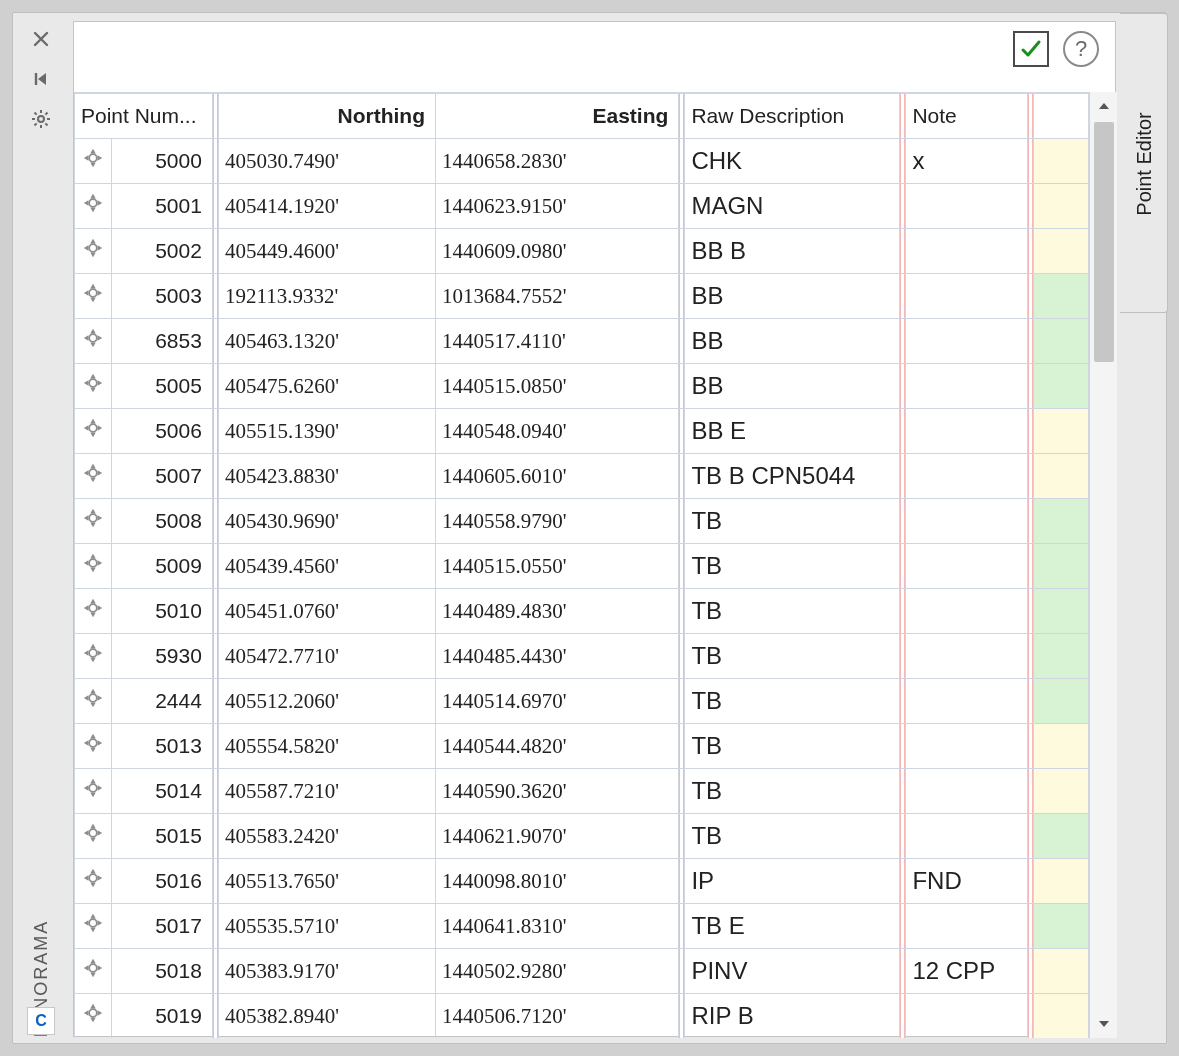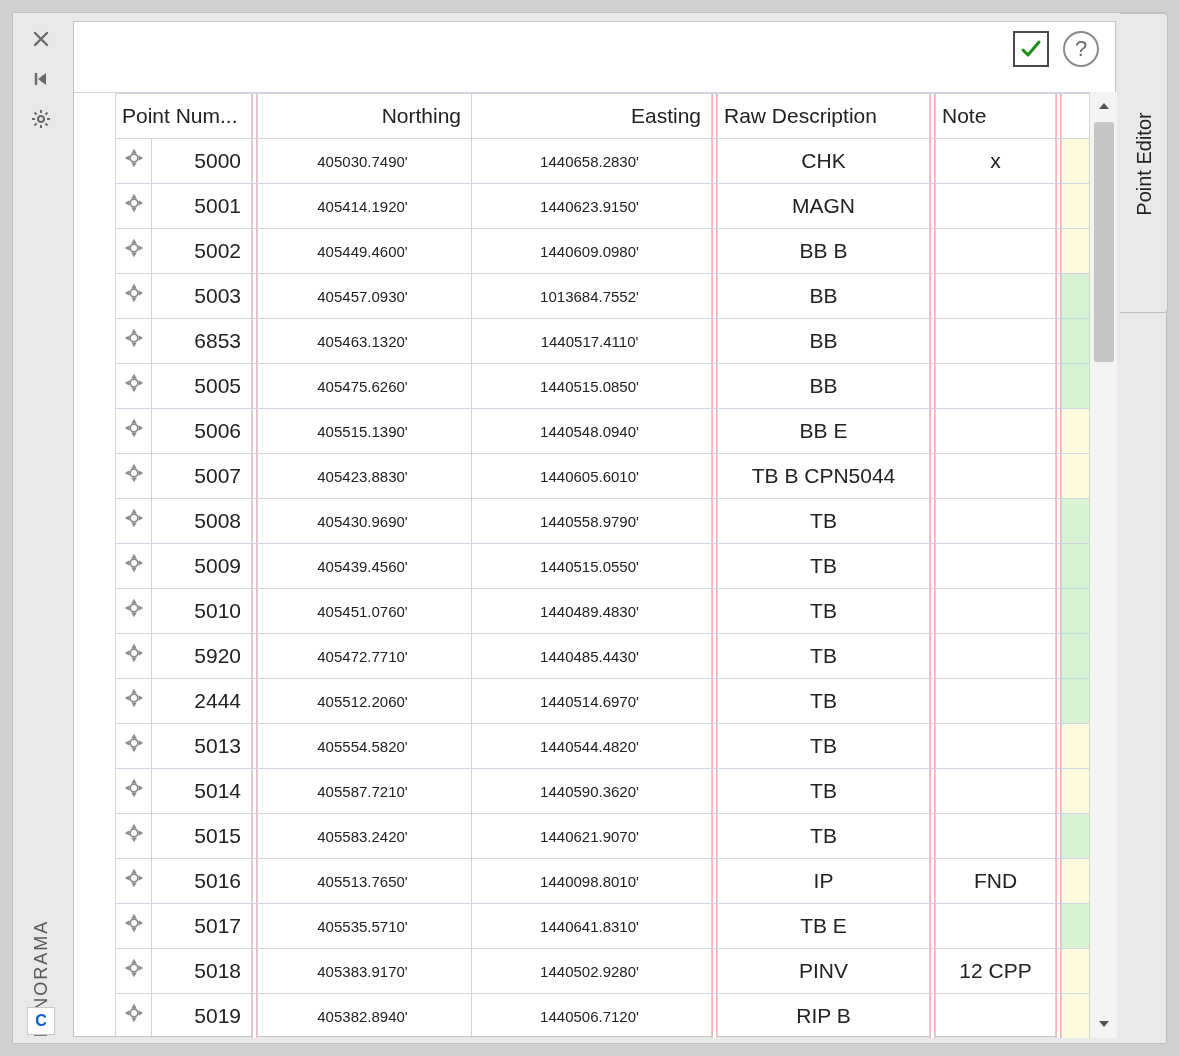--- a/index.html
+++ b/index.html
@@ -86,21 +86,20 @@
   }
   
   .grid-wrap {
     position:absolute; left:0; top:70px; width:1043px; height:946px;
     display:flex;
   }
   .grid-scroll {
     flex:1;
     overflow:hidden;
     border-top:1px solid #cfd6e2;
-    padding-left:41px;
   }
   .vscroll {
     width:28px; border-left:1px solid #d4d4d4; background:#f4f4f4;
     position:relative;
   }
   .vscroll .up, .vscroll .down {
     position:absolute; left:0; width:28px; height:28px;
     display:flex; align-items:center; justify-content:center;
     color:#555; cursor:pointer; font-size:16px;
   }
@@ -138,24 +137,24 @@
   col.c-sepB  { width:6px; }
   col.c-desc  { width:212px; }
   col.c-sepC  { width:6px; }
   col.c-note  { width:120px; }
   col.c-sepD  { width:6px; }
   col.c-status{ width:54px; }
 
   .grid td.sep, .grid th.sep { background:#fff; padding:0; }
   .grid td.sep .bar, .grid th.sep .bar { width:100%; height:100%; border-left:1px solid #f3b9b9; border-right:1px solid #f3b9b9; background:#fff; }
 
-  .grid th.num-h { text-align:right; padding-right:10px; }
-  .grid td.num   { text-align:center; padding-right:10px; font-size:15px;}
+  .grid th.num-h { text-align:right; padding-right:10px;font-weight:bold; }
+  .grid td.num   { text-align:left; padding-right:10px; font-size:21px;font-family:Liberation Serif, serif;}
   .grid td.pn    { text-align:right; padding-right:10px; font-size:21px;margin-left:20px;}
-  .grid td.txt   { text-align:center; font-size:21px;}
+  .grid td.txt   { text-align:left; font-size:24px;}
   .grid td.icon  { text-align:center; padding:0; }
 
   .grid td.status.yellow { background:#fdfade; }
   .grid td.status.green  { background:#d8f3d3; }
 
   .pt-icon { display:inline-flex; align-items:center; justify-content:center; width:22px; height:22px; color:#8c8c8c; }
 </style>
 </head>
 <body>
 
@@ -341,21 +340,21 @@
                       <path d="M12 2 L15 7 L9 7 Z" fill="#8c8c8c"></path>
                       <path d="M12 22 L9 17 L15 17 Z" fill="#8c8c8c"></path>
                       <path d="M2 12 L7 9 L7 15 Z" fill="#8c8c8c"></path>
                       <path d="M22 12 L17 15 L17 9 Z" fill="#8c8c8c"></path>
                     </svg>
                   </span></td>
                 <td class="pn">5003</td>
                 <td class="sep">
                   <div class="bar"></div>
                 </td>
-                <td class="num">405457.0930'</td>
+                <td class="num">192113.9332'</td>
                 <td class="num">1013684.7552'</td>
                 <td class="sep">
                   <div class="bar"></div>
                 </td>
                 <td class="txt">BB</td>
                 <td class="sep">
                   <div class="bar"></div>
                 </td>
                 <td class="txt"></td>
                 <td class="sep">
@@ -569,21 +568,21 @@
               <tr>
                 <td class="icon"><span class="pt-icon">
                     <svg width="24" height="24" viewBox="0 0 24 24">
                       <circle cx="12" cy="12" r="4.2" fill="none" stroke="#8c8c8c" stroke-width="2"></circle>
                       <path d="M12 2 L15 7 L9 7 Z" fill="#8c8c8c"></path>
                       <path d="M12 22 L9 17 L15 17 Z" fill="#8c8c8c"></path>
                       <path d="M2 12 L7 9 L7 15 Z" fill="#8c8c8c"></path>
                       <path d="M22 12 L17 15 L17 9 Z" fill="#8c8c8c"></path>
                     </svg>
                   </span></td>
-                <td class="pn">5920</td>
+                <td class="pn">5930</td>
                 <td class="sep">
                   <div class="bar"></div>
                 </td>
                 <td class="num">405472.7710'</td>
                 <td class="num">1440485.4430'</td>
                 <td class="sep">
                   <div class="bar"></div>
                 </td>
                 <td class="txt">TB</td>
                 <td class="sep">

